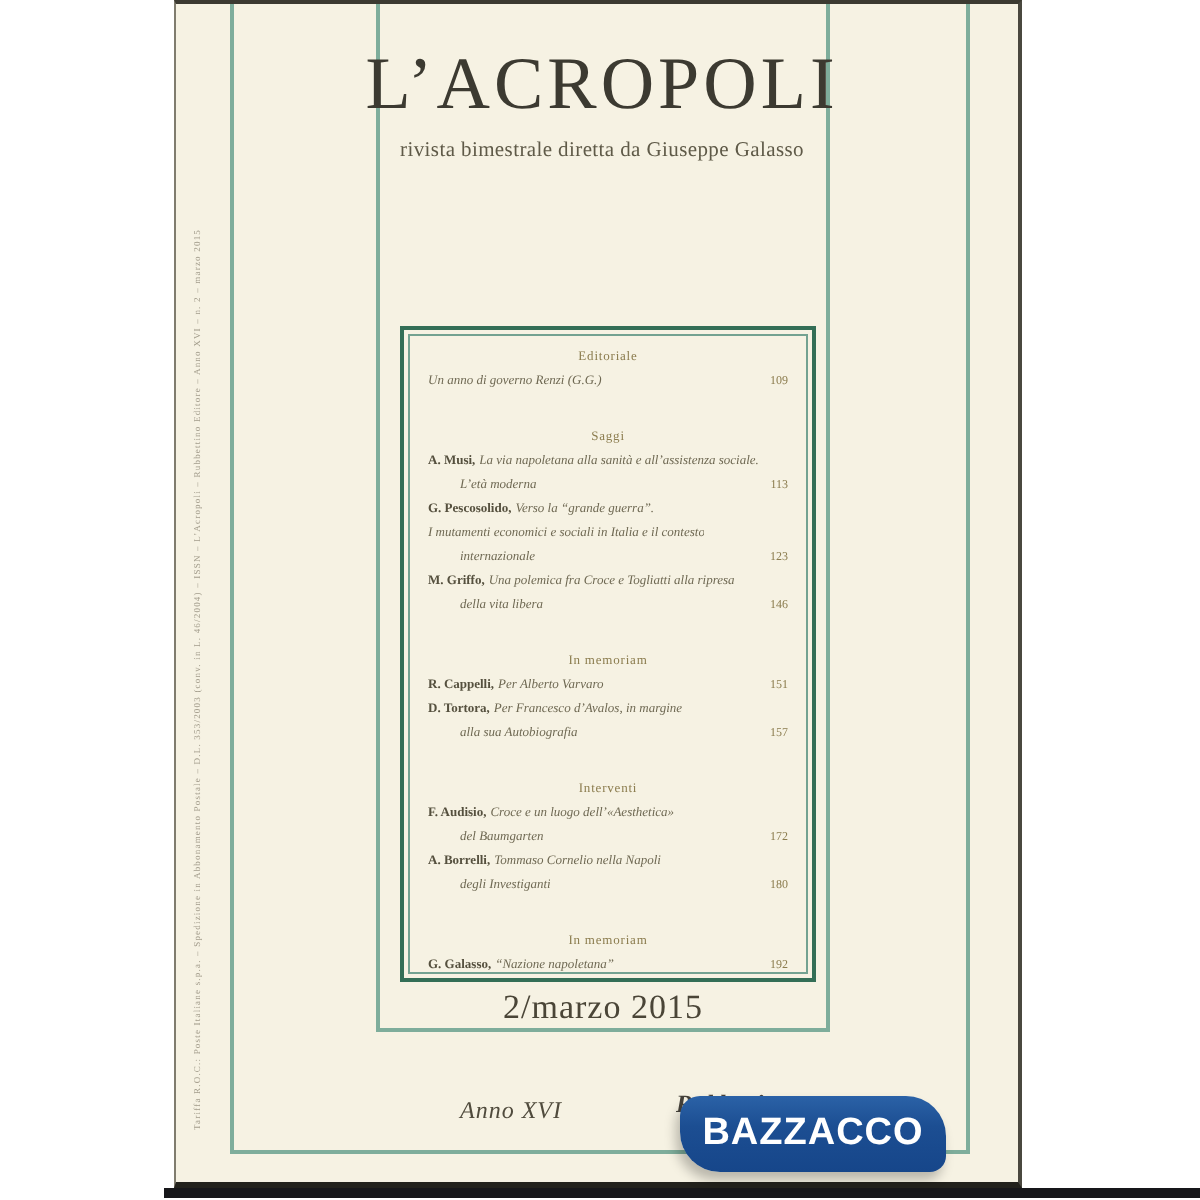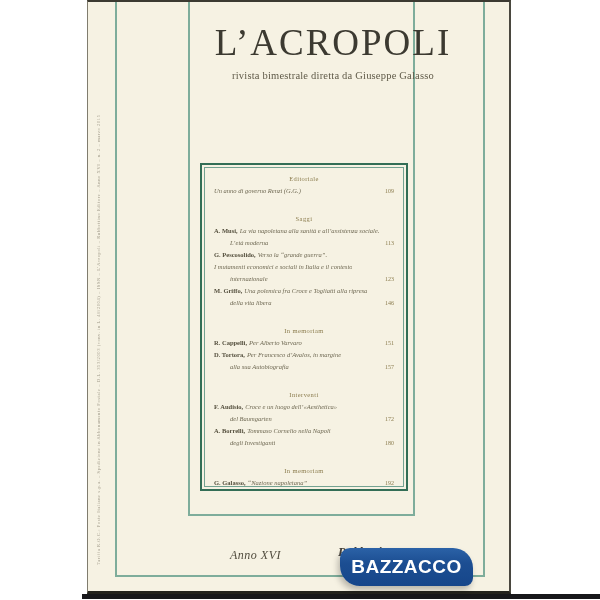--- a/index.html
+++ b/index.html
@@ -7,21 +7,21 @@
         font-family:"Liberation Serif", serif;}
   .cover{position:absolute;left:87px;top:0;width:424px;height:594px;box-sizing:border-box;
          background:#f6f2e3;
          border-top:2px solid #3c3a31;border-left:1px solid #807c6e;
          border-right:2px solid #4a483f;border-bottom:3px solid #23221c;}
   .bottom-bar{position:absolute;left:82px;top:594px;width:518px;height:5px;background:#17171a;}
   .rule{position:absolute;background:#7ead9b;}
   .spine{position:absolute;left:8px;top:18px;height:545px;width:9px;
          writing-mode:vertical-rl;transform:rotate(180deg);
          font-size:4.5px;letter-spacing:.6px;color:#a39d8c;white-space:nowrap;overflow:hidden;}
-  .masthead{position:absolute;left:28px;top:22px;width:370px;text-align:center;padding-left:32px;}
+  .masthead{position:absolute;left:28px;top:22px;width:370px;text-align:center;}
   .title{font-size:37px;letter-spacing:2px;color:#3c3a31;line-height:38px;}
   .subtitle{font-size:10.5px;color:#5f5a48;letter-spacing:.2px;margin-top:8px;}
   .toc{position:absolute;left:112px;top:161px;width:208px;height:328px;box-sizing:border-box;
        border:2px solid #336e56;}
   .toc-inner{box-sizing:border-box;margin:2px;height:320px;border:1px solid #73a291;
              padding:5px 9px 0 9px;overflow:hidden;}
   .toc-h{text-align:center;color:#8b7c4e;font-size:6.5px;line-height:12px;letter-spacing:.4px;}
   .toc-h.gap{margin-top:16px;}
   .row{display:flex;align-items:baseline;font-size:6.5px;line-height:12px;color:#6e6852;}
   .row .a{font-weight:bold;font-style:normal;color:#55503e;margin-right:2px;white-space:nowrap;}
@@ -135,20 +135,21 @@
         <div class="toc-h gap">In memoriam</div>
         <div class="row">
           <span class="a">G. Galasso,</span>
           <span class="t">“Nazione napoletana”</span>
           <span class="pg">192</span>
         </div>
 
       </div>
     </div>
 
+    <div class="datebox">2/marzo 2015</div>
     <div class="anno">Anno XVI</div>
     <div class="publisher">Rubbettino</div>
 
     <div class="badge">
       <span>BAZZACCO</span>
     </div>
 
   </div>
   <div class="bottom-bar"></div>
 </div>

